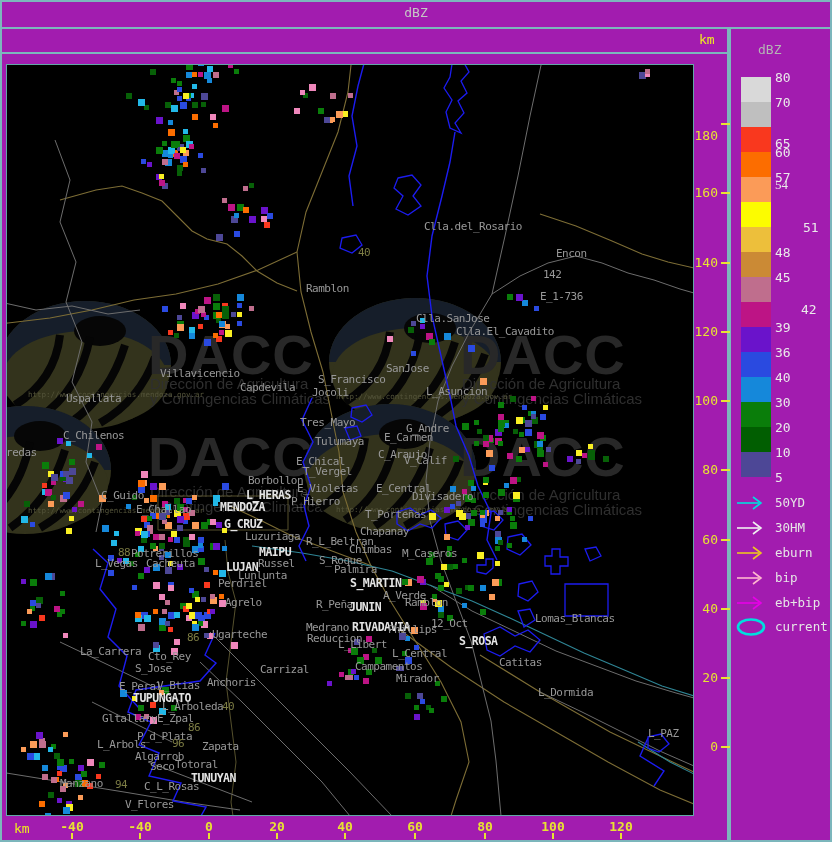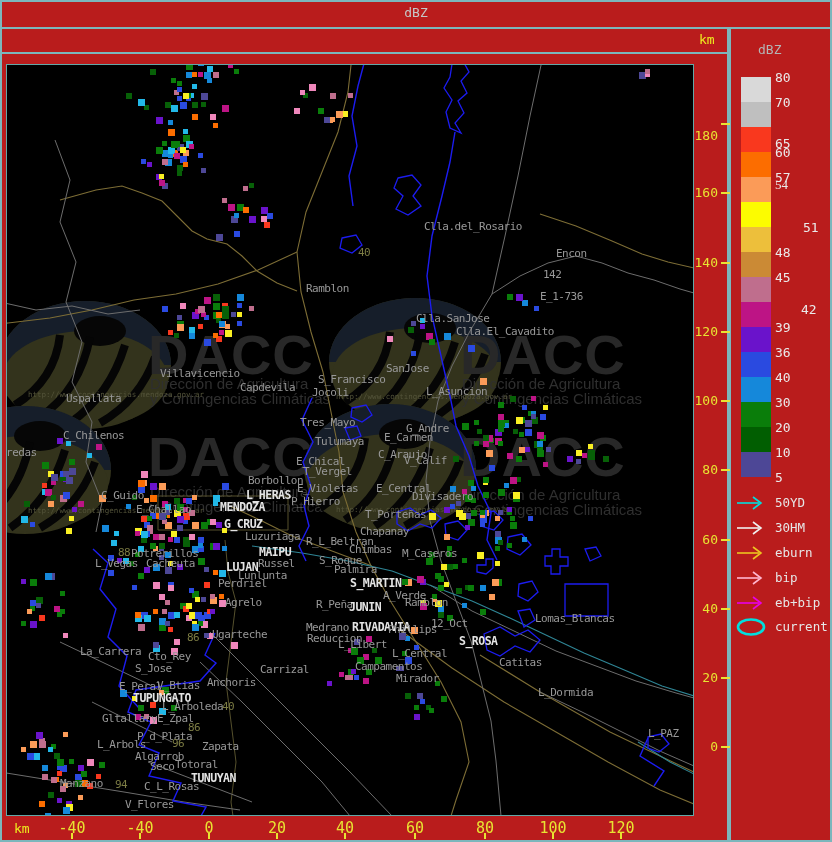--- a/index.html
+++ b/index.html
@@ -1,30 +1,30 @@
 <!DOCTYPE html>
 <html><head>
 <meta charset="utf-8">
 <style>
   html,body{margin:0;padding:0;background:#000;}
-  #window{position:relative;width:832px;height:842px;background:#b91c1c;overflow:hidden;
+  #window{position:relative;width:832px;height:842px;background:#a21caf;overflow:hidden;
           font-family:"DejaVu Sans Mono",monospace;}
   .oborder{position:absolute;inset:0;border:2px solid #7cb6bc;pointer-events:none;z-index:50;}
   #titlebar{position:absolute;left:0;top:0;width:832px;height:27px;border-bottom:2px solid #7cb6bc;
             color:#c6c6c6;font-size:13px;line-height:26px;text-align:center;}
   #infobar{position:absolute;left:0;top:29px;width:727px;height:23px;border-bottom:2px solid #7cb6bc;
            color:#eded1f;font-size:13px;line-height:22px;white-space:nowrap;}
   #infobar .tstamp{position:absolute;left:8px;top:0;}
   #km-right{position:absolute;left:699px;top:0;color:#eded1f;}
   #panel-divider{position:absolute;left:727px;top:29px;width:4px;height:811px;background:#7cb6bc;}
   #mapframe{position:absolute;left:6px;top:64px;width:688px;height:752px;border:1px solid #63a7a7;box-sizing:border-box;}
   #mapclip{position:absolute;left:7px;top:65px;width:686px;height:750px;overflow:hidden;background:#000;}
   .raxis-lab{position:absolute;width:26px;text-align:right;color:#e8e332;font-size:13px;}
   .raxis-tick{position:absolute;width:9px;height:2px;background:#e8e332;}
-  .baxis-lab{position:absolute;width:40px;text-align:center;color:#e8e332;font-size:15px;}
+  .baxis-lab{position:absolute;width:40px;text-align:center;color:#e8e332;font-size:13px;font-weight:bold;}
   .baxis-tick{position:absolute;width:2px;height:6px;background:#e8e332;}
   #km-bottom{position:absolute;left:14px;top:821px;color:#eded1f;font-size:13px;}
   #scale-title{position:absolute;left:758px;top:42px;color:#b4b4b4;font-size:13px;width:50px;}
   .sblock{position:absolute;left:741px;width:30px;height:25px;}
   .slabel{position:absolute;left:775px;width:36px;color:#eaeaea;font-size:13px;}
   .legrow-lab{position:absolute;left:775px;color:#e6e6e6;font-size:12.5px;}
 </style>
 </head>
 <body>
 

